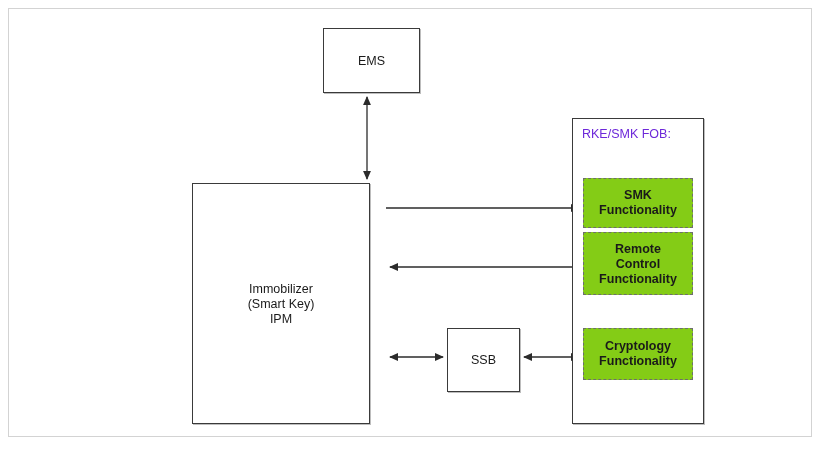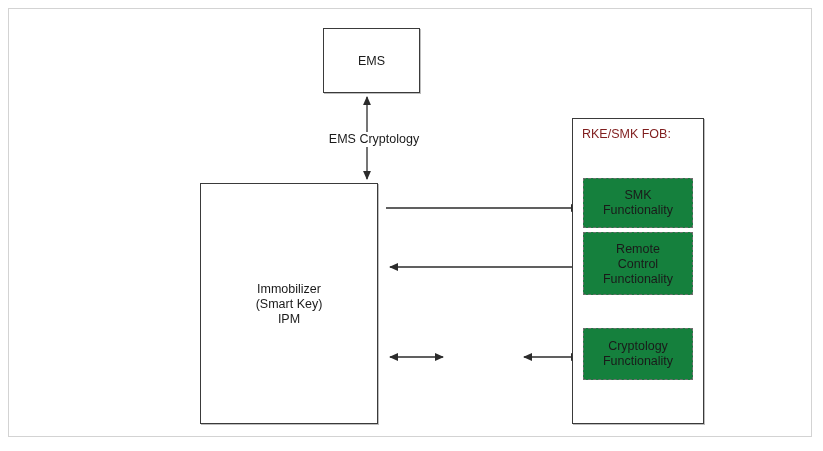--- a/index.html
+++ b/index.html
@@ -49,21 +49,22 @@
     border: 1px solid #3a3a3a;
     background: #ffffff;
     box-shadow: 1px 1px 0 0 #bdbdbd;
   }
 
   
   .dashed-box {
     position: absolute;
     box-sizing: border-box;
     border: 1px dashed #6e6e6e;
-    background: #15803d;
+    background: #84cc16;
+    font-weight: bold;
   }
 
   .box-label,
   .dashed-label {
     position: absolute;
     left: 0;
     right: 0;
     top: 50%;
     transform: translateY(-50%);
     text-align: center;
@@ -82,21 +83,21 @@
   
   #ems-box {
     left: 281px;
     top: 28px;
     width: 97px;
     height: 65px;
   }
 
   
   #immobilizer-box {
-    left: 158px;
+    left: 150px;
     top: 183px;
     width: 178px;
     height: 241px;
   }
 
   
   #ssb-box {
     left: 405px;
     top: 328px;
     width: 73px;
@@ -110,21 +111,21 @@
     width: 132px;
     height: 306px;
   }
 
   #rke-fob-title {
     position: absolute;
     left: 9px;
     top: 8px;
     font-size: 12.5px;
     line-height: 15px;
-    color: #7f1d1d;
+    color: #6d28d9;
     text-align: center;
     white-space: nowrap;
   }
 
   #smk-box {
     left: 541px;
     top: 178px;
     width: 110px;
     height: 50px;
   }
@@ -204,20 +205,23 @@
     <div class="box" id="ems-box">
       <div class="box-label">EMS</div>
     </div>
 
     <div class="box" id="immobilizer-box">
       <div class="box-label">Immobilizer
 (Smart Key)
 IPM</div>
     </div>
 
+    <div class="box" id="ssb-box">
+      <div class="box-label">SSB</div>
+    </div>
 
     <div class="box" id="rke-fob-box">
       <div id="rke-fob-title">RKE/SMK FOB:</div>
     </div>
 
     <div class="dashed-box" id="smk-box">
       <div class="dashed-label">SMK
 Functionality</div>
     </div>
 
@@ -225,16 +229,15 @@
       <div class="dashed-label">Remote
 Control
 Functionality</div>
     </div>
 
     <div class="dashed-box" id="transponder-box">
       <div class="dashed-label">Cryptology
 Functionality</div>
     </div>
 
-    <div id="ems-crypto-label">EMS Cryptology</div>
 
   </div>
 </div>
 
 </body></html>

